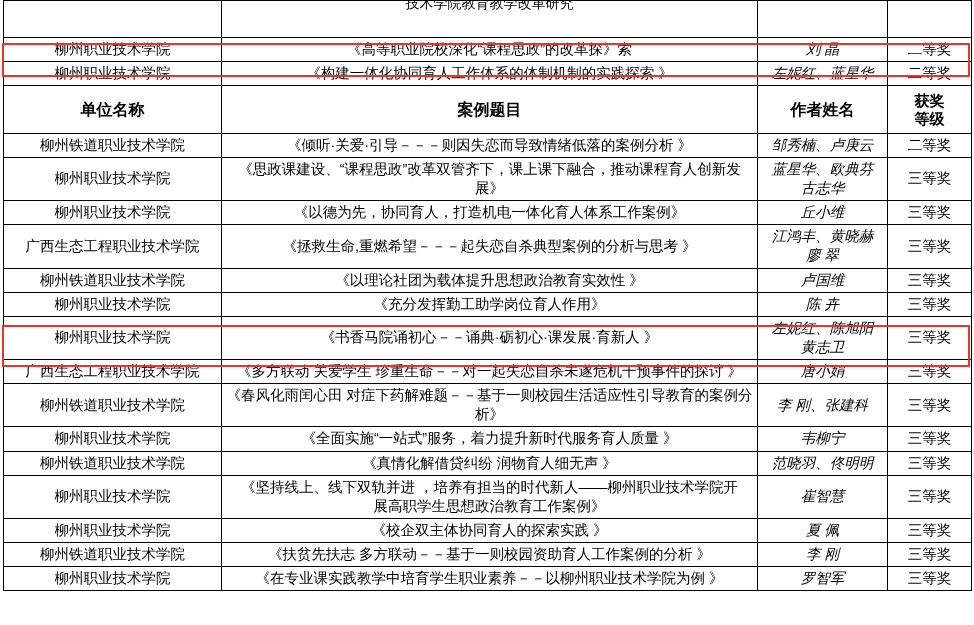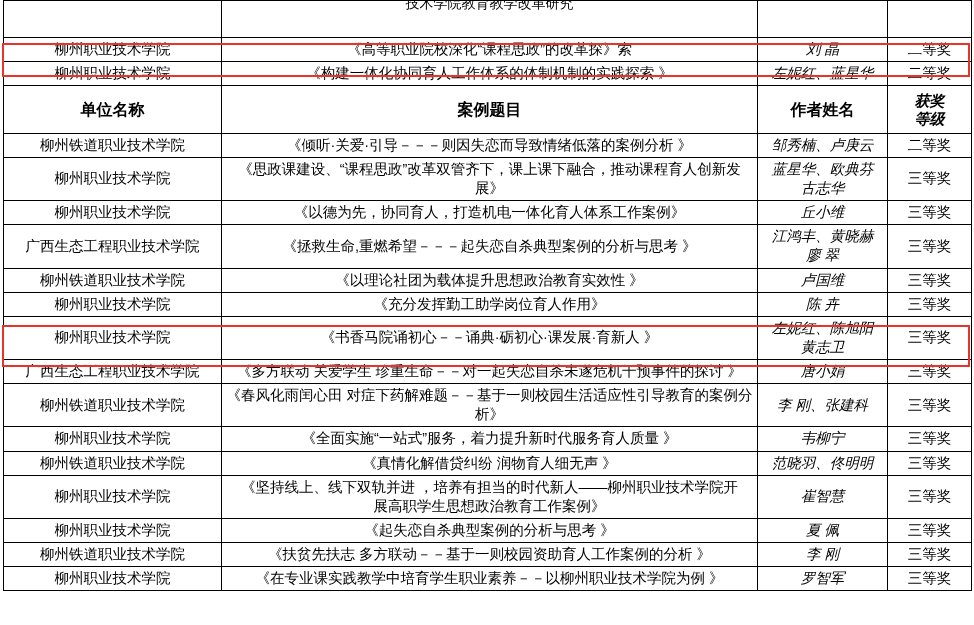--- a/index.html
+++ b/index.html
@@ -47,21 +47,20 @@
   td.level-cell { font-size: 14.5px; }
 
   tr.header-row td {
     font-weight: bold;
     font-size: 16px;
     padding: 6px 3px;
   }
   tr.header-row td.level-head {
     font-size: 15px;
     line-height: 1.15;
-    font-style: italic;
   }
 
   
   tr.clipped-top td {
     height: 12px;
     padding: 12px 3px;
     overflow: hidden;
   }
   .ghost-text {
     position: absolute;
@@ -235,21 +234,21 @@
         <td class="title-cell two-line">
           <div>《坚持线上、线下双轨并进 ，培养有担当的时代新人——柳州职业技术学院开</div>
           <div>展高职学生思想政治教育工作案例》</div>
         </td>
         <td class="author-cell">崔智慧</td>
         <td class="level-cell">三等奖</td>
       </tr>
 
       <tr>
         <td class="unit-cell">柳州职业技术学院</td>
-        <td class="title-cell">《起失恋自杀典型案例的分析与思考 》</td>
+        <td class="title-cell">《校企双主体协同育人的探索实践 》</td>
         <td class="author-cell">夏  佩</td>
         <td class="level-cell">三等奖</td>
       </tr>
 
       <tr>
         <td class="unit-cell">柳州铁道职业技术学院</td>
         <td class="title-cell">《扶贫先扶志 多方联动－－基于一则校园资助育人工作案例的分析 》</td>
         <td class="author-cell">李  刚</td>
         <td class="level-cell">三等奖</td>
       </tr>

